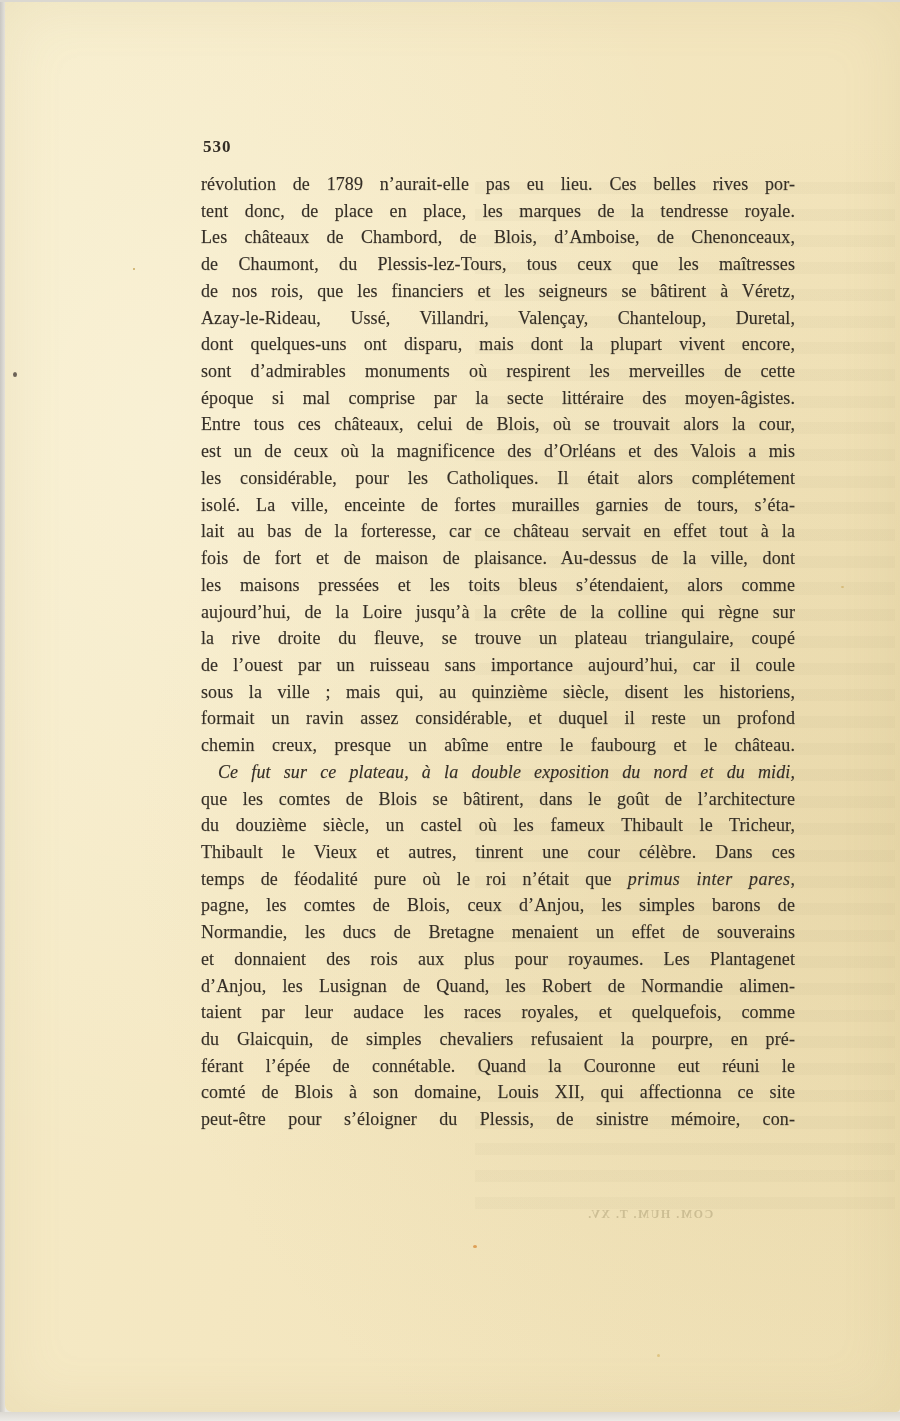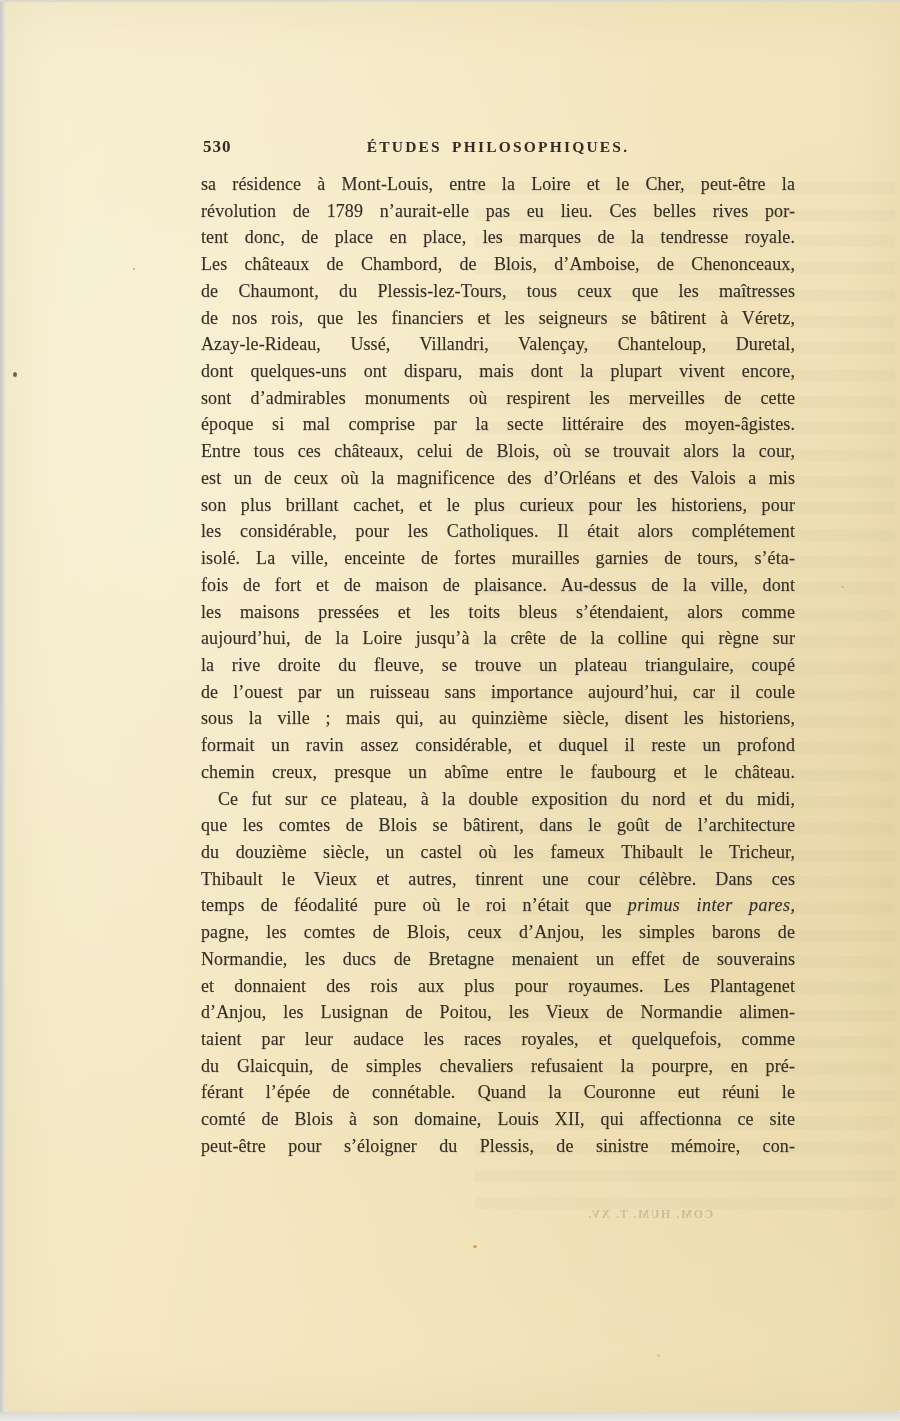--- a/index.html
+++ b/index.html
@@ -41,21 +41,21 @@
     position:absolute;left:196px;top:169px;width:594px;
     color:#342e26;
     -webkit-text-stroke:0.25px rgba(52,46,38,.55);
   }
   .line{
     height:26.72px;line-height:26.72px;font-size:18px;
     text-align:justify;text-align-last:justify;
     white-space:nowrap;
     letter-spacing:0.1px;
   }
-  .line.indent{padding-left:17px;}
+  .line.indent{padding-left:17px;font-style:italic;}
   .line em{font-style:italic;letter-spacing:0.4px;}
 
   .ghost-footer{
     position:absolute;left:575px;top:1205px;width:140px;
     transform:scaleX(-1);
     color:#a4966c;opacity:.45;
     font-size:12px;font-weight:bold;letter-spacing:1.5px;
     filter:blur(.4px);
     text-align:center;white-space:nowrap;
   }
@@ -76,56 +76,54 @@
 </style>
 </head>
 <body>
 
 <div class="scan">
   <div class="paper">
     <div class="bleed-texture"></div>
 
     <div class="header">
       <span class="page-number">530</span>
-      <span class="running-title">ÉTUDES PHILOSOPHIQUES.</span>
     </div>
 
     <div class="textblock">
-        <div class="line">sa résidence à Mont-Louis, entre la Loire et le Cher, peut-être la</div>
         <div class="line">révolution de 1789 n’aurait-elle pas eu lieu. Ces belles rives por-</div>
         <div class="line">tent donc, de place en place, les marques de la tendresse royale.</div>
         <div class="line">Les châteaux de Chambord, de Blois, d’Amboise, de Chenonceaux,</div>
         <div class="line">de Chaumont, du Plessis-lez-Tours, tous ceux que les maîtresses</div>
         <div class="line">de nos rois, que les financiers et les seigneurs se bâtirent à Véretz,</div>
         <div class="line">Azay-le-Rideau, Ussé, Villandri, Valençay, Chanteloup, Duretal,</div>
         <div class="line">dont quelques-uns ont disparu, mais dont la plupart vivent encore,</div>
         <div class="line">sont d’admirables monuments où respirent les merveilles de cette</div>
         <div class="line">époque si mal comprise par la secte littéraire des moyen-âgistes.</div>
         <div class="line">Entre tous ces châteaux, celui de Blois, où se trouvait alors la cour,</div>
         <div class="line">est un de ceux où la magnificence des d’Orléans et des Valois a mis</div>
-        <div class="line">son plus brillant cachet, et le plus curieux pour les historiens, pour</div>
         <div class="line">les considérable, pour les Catholiques. Il était alors complétement</div>
         <div class="line">isolé. La ville, enceinte de fortes murailles garnies de tours, s’éta-</div>
+        <div class="line">lait au bas de la forteresse, car ce château servait en effet tout à la</div>
         <div class="line">fois de fort et de maison de plaisance. Au-dessus de la ville, dont</div>
         <div class="line">les maisons pressées et les toits bleus s’étendaient, alors comme</div>
         <div class="line">aujourd’hui, de la Loire jusqu’à la crête de la colline qui règne sur</div>
         <div class="line">la rive droite du fleuve, se trouve un plateau triangulaire, coupé</div>
         <div class="line">de l’ouest par un ruisseau sans importance aujourd’hui, car il coule</div>
         <div class="line">sous la ville ; mais qui, au quinzième siècle, disent les historiens,</div>
         <div class="line">formait un ravin assez considérable, et duquel il reste un profond</div>
         <div class="line">chemin creux, presque un abîme entre le faubourg et le château.</div>
         <div class="line indent">Ce fut sur ce plateau, à la double exposition du nord et du midi,</div>
         <div class="line">que les comtes de Blois se bâtirent, dans le goût de l’architecture</div>
         <div class="line">du douzième siècle, un castel où les fameux Thibault le Tricheur,</div>
         <div class="line">Thibault le Vieux et autres, tinrent une cour célèbre. Dans ces</div>
         <div class="line"><span>temps de féodalité pure où le roi n’était que </span><em>primus inter pares</em><span>,</span></div>
         <div class="line">pagne, les comtes de Blois, ceux d’Anjou, les simples barons de</div>
         <div class="line">Normandie, les ducs de Bretagne menaient un effet de souverains</div>
         <div class="line">et donnaient des rois aux plus pour royaumes. Les Plantagenet</div>
-        <div class="line">d’Anjou, les Lusignan de Poitou, les Vieux de Normandie alimen-</div>
+        <div class="line">d’Anjou, les Lusignan de Quand, les Robert de Normandie alimen-</div>
         <div class="line">taient par leur audace les races royales, et quelquefois, comme</div>
         <div class="line">du Glaicquin, de simples chevaliers refusaient la pourpre, en pré-</div>
         <div class="line">férant l’épée de connétable. Quand la Couronne eut réuni le</div>
         <div class="line">comté de Blois à son domaine, Louis XII, qui affectionna ce site</div>
         <div class="line">peut-être pour s’éloigner du Plessis, de sinistre mémoire, con-</div>
       </div>
 
     <div class="ghost-footer">COM. HUM. T. XV.</div>
 
     <span class="speck s1"></span>

